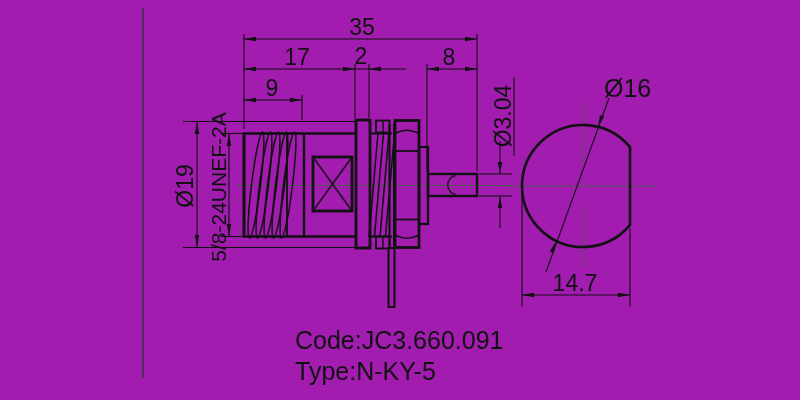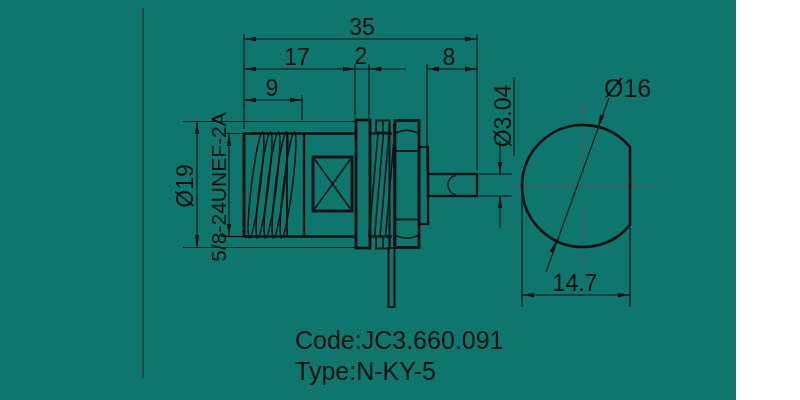--- a/index.html
+++ b/index.html
@@ -1,16 +1,16 @@
 <!DOCTYPE html>
 <html><head>
 <meta charset="utf-8">
 <style>
   html,body{margin:0;padding:0;background:#fff;}
-  #stage{position:relative;width:736px;height:400px;background:#0f766e;overflow:hidden;}
+  #stage{position:relative;width:800px;height:400px;background:#a21caf;overflow:hidden;}
   svg{position:absolute;left:0;top:0;}
   text{font-family:"Liberation Sans", sans-serif;fill:#111;}
   .dim{font-size:23px;}
   .dim-sm{font-size:21px;}
   .note{font-size:25px;}
   .outline{stroke:#111;fill:none;}
   .dimline{stroke:#111;stroke-width:1.1;fill:none;}
   .cline{stroke:#555;stroke-width:1;fill:none;}
   .arrow{fill:#111;stroke:none;}
 </style>

